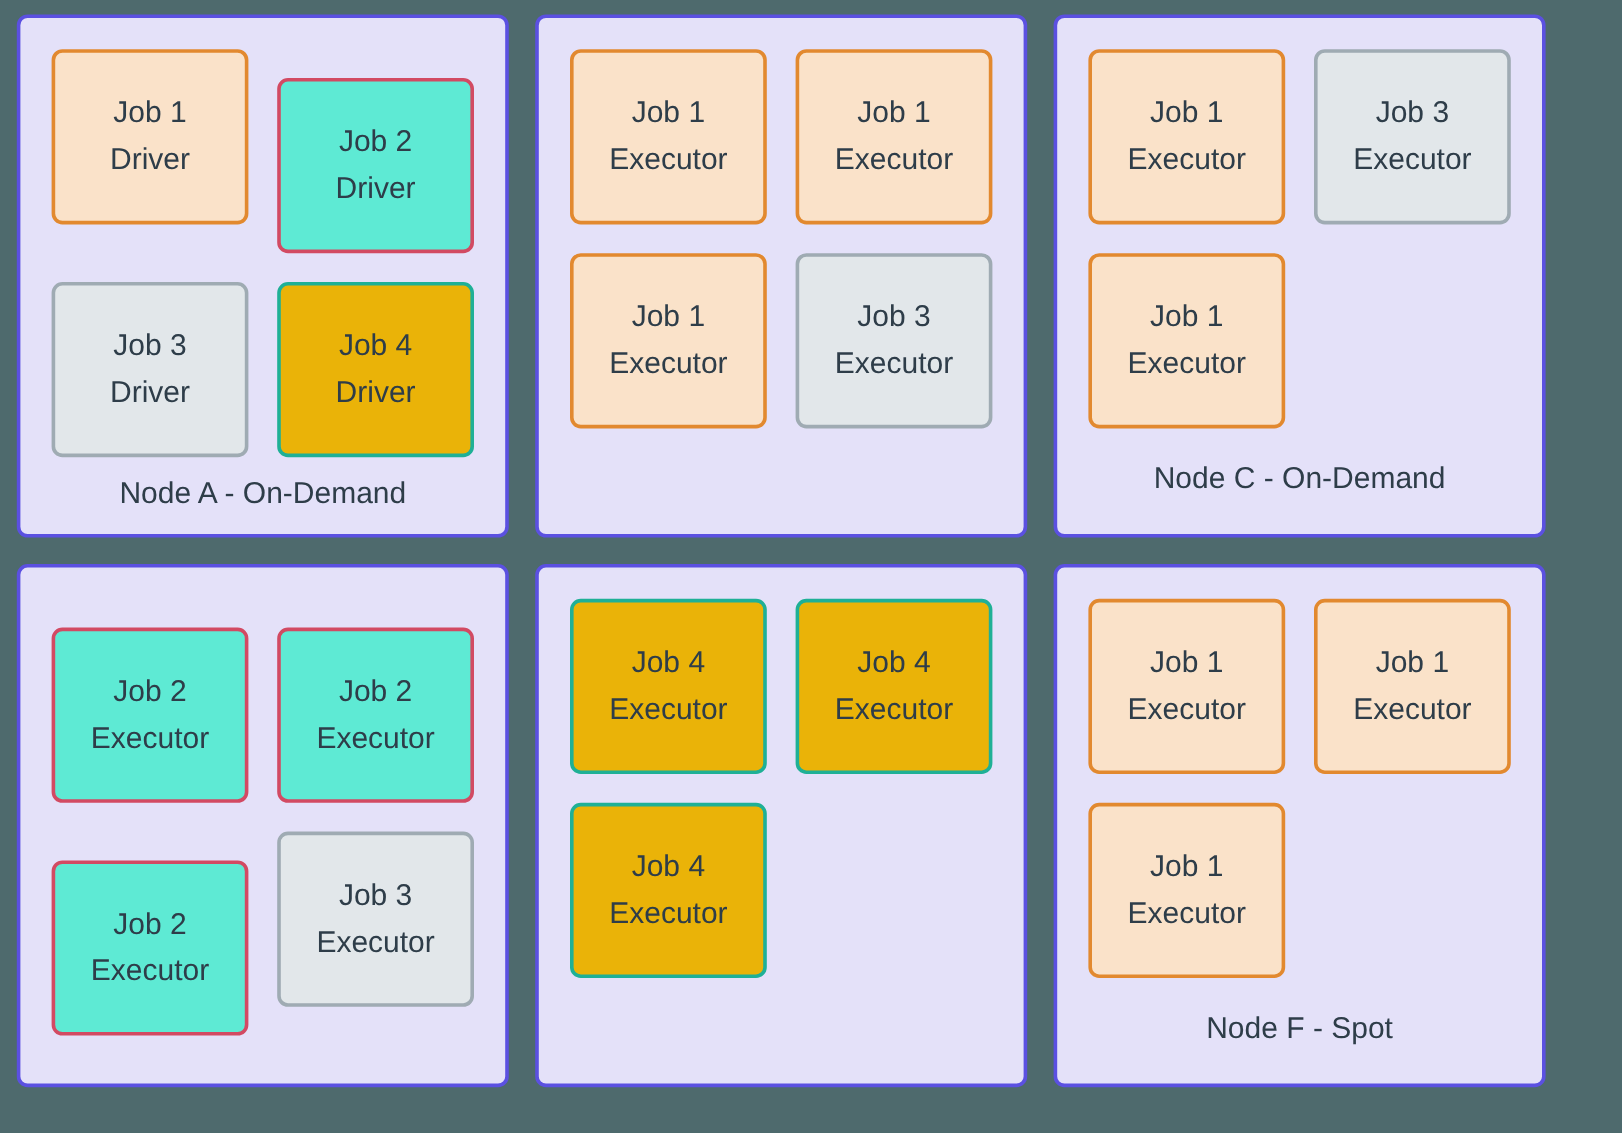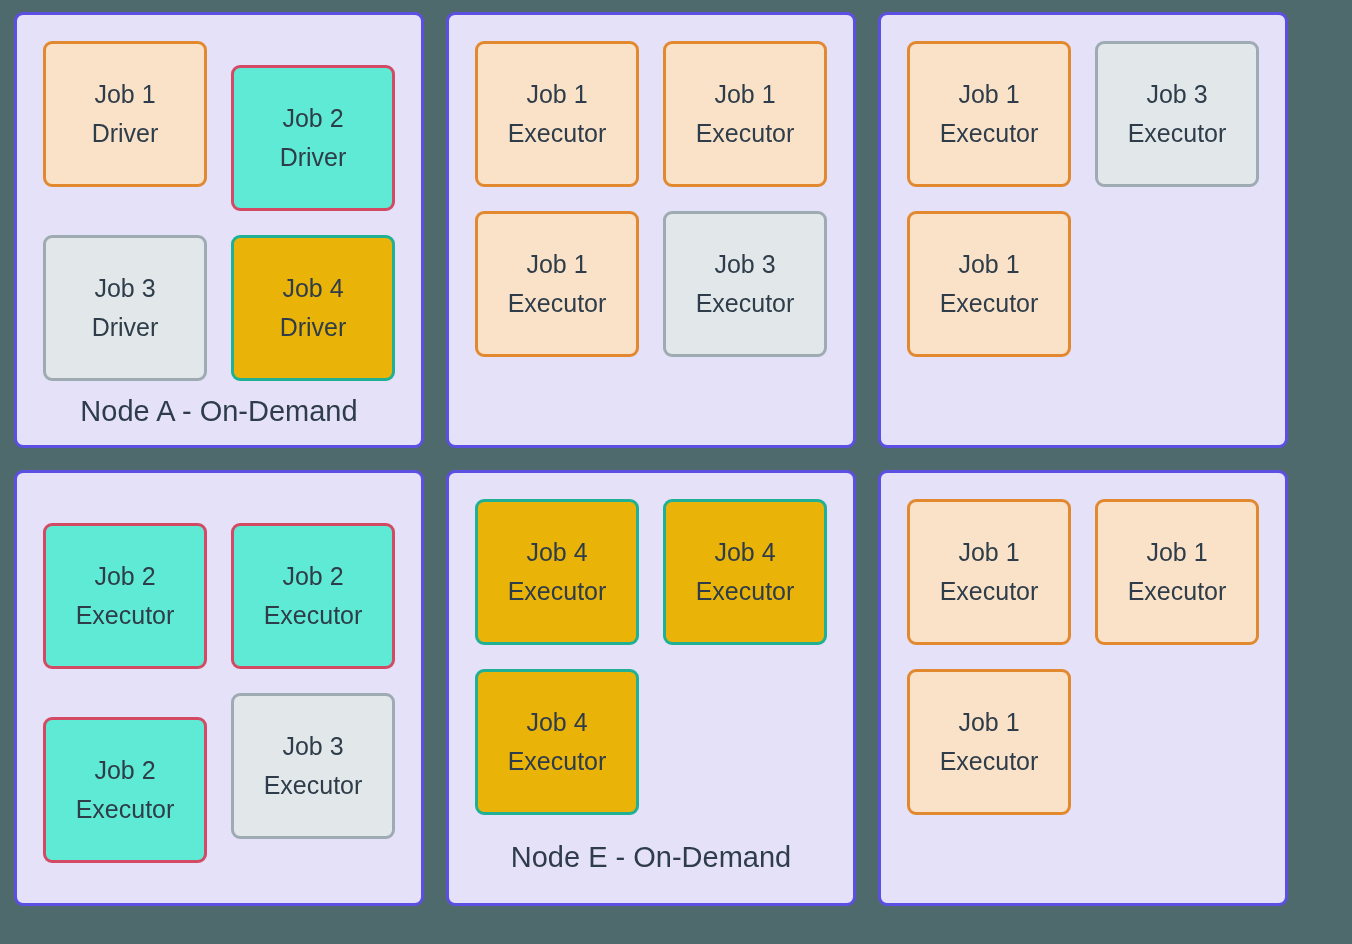--- a/index.html
+++ b/index.html
@@ -48,21 +48,21 @@
   }
   .job1 { border-color:#e2892f; background:#fae2c9; }
   .job2 { border-color:#d24a63; background:#5eead4;margin-top:24px; }
   .job3 { border-color:#9fabb3; background:#e2e7ea; }
   .job4 { border-color:#1fb096; background:#eab308; }
   .node-label {
     flex: 1;
     display: flex;
     align-items: center;
     justify-content: center;
-    font-size: 29px;
+    font-size: 25px;
     padding-bottom: 4px;
     white-space: nowrap;
   }
 </style>
 </head>
 <body>
 
 <div class="grid">
 
   <div class="node">
@@ -116,20 +116,21 @@
       </div>
       <div class="job job3">
         <span>Job 3</span>
         <span>Executor</span>
       </div>
       <div class="job job1">
         <span>Job 1</span>
         <span>Executor</span>
       </div>
     </div>
+    <div class="node-label">Node C - On-Demand</div>
   </div>
 
   <div class="node">
     <div class="jobs">
       <div class="job job2">
         <span>Job 2</span>
         <span>Executor</span>
       </div>
       <div class="job job2">
         <span>Job 2</span>
@@ -154,33 +155,33 @@
       </div>
       <div class="job job4">
         <span>Job 4</span>
         <span>Executor</span>
       </div>
       <div class="job job4">
         <span>Job 4</span>
         <span>Executor</span>
       </div>
     </div>
-    <div class="node-label">Node E - On-Demand</div>
   </div>
 
   <div class="node">
     <div class="jobs">
       <div class="job job1">
         <span>Job 1</span>
         <span>Executor</span>
       </div>
       <div class="job job1">
         <span>Job 1</span>
         <span>Executor</span>
       </div>
       <div class="job job1">
         <span>Job 1</span>
         <span>Executor</span>
       </div>
     </div>
+    <div class="node-label">Node F - Spot</div>
   </div>
 
 </div>
 
 </body></html>

